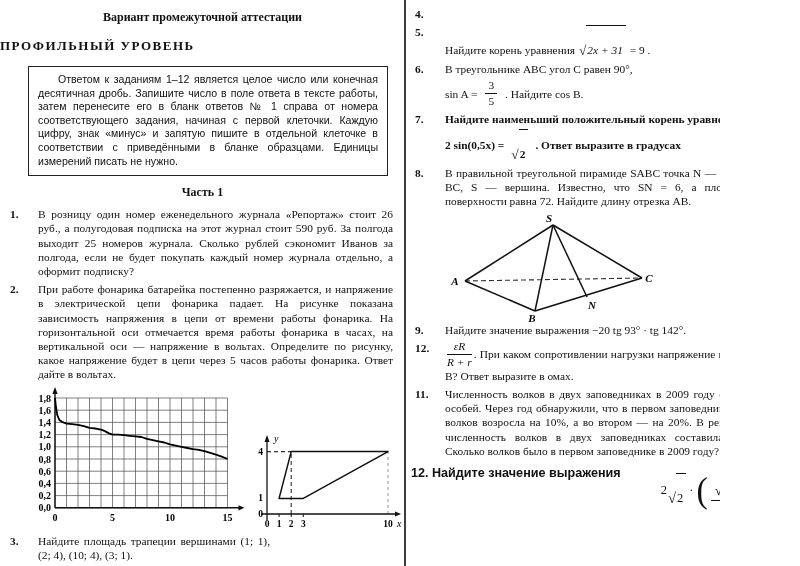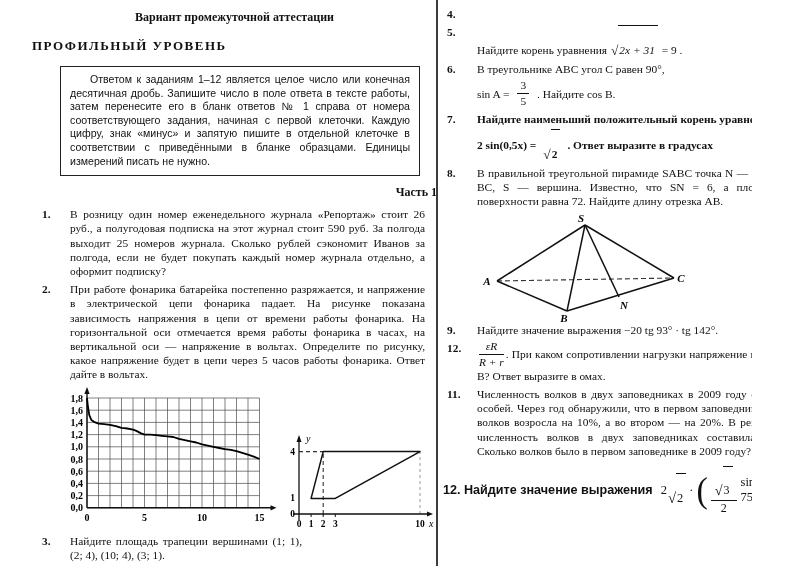--- a/index.html
+++ b/index.html
@@ -1,29 +1,29 @@
 <!DOCTYPE html>
 <html><head>
 <meta charset="utf-8">
 <style>
   html,body{margin:0;padding:0;background:#fff;}
   .page{position:relative;width:720px;height:566px;background:#fff;overflow:hidden;
-        font-family:"Liberation Serif",serif;color:#111;margin-left:32px;}
+        font-family:"Liberation Serif",serif;color:#111;}
   .col-left{position:absolute;left:0;top:0;width:405px;height:566px;}
   .col-right{position:absolute;left:409px;top:0;width:391px;height:566px;}
   .divider{position:absolute;left:404px;top:0;width:2px;height:566px;background:#3c3c3c;}
 
   .doc-title{margin-top:10px;text-align:center;font-weight:bold;font-size:12px;}
   .doc-subtitle{margin-top:13px;text-align:left;font-weight:bold;font-size:13px;letter-spacing:1.5px;}
 
   .instr-box{margin:12px 0 0 28px;width:340px;border:1.6px solid #222;padding:6px 9px 7px 9px;
              font-family:"Liberation Sans",sans-serif;font-size:10.6px;line-height:13.6px;
              text-align:justify;text-indent:20px;}
 
-  .part-title{margin-top:9px;text-align:right;font-weight:bold;font-size:12px;}
+  .part-title{margin-top:9px;text-align:center;font-weight:bold;font-size:12px;}
 
   .problems{margin-top:7px;}
   .problem{display:flex;margin-bottom:4px;font-size:11.4px;line-height:14.2px;}
   .pnum{flex:0 0 28px;margin-left:10px;font-weight:bold;}
   .col-left .ptext{flex:1;margin-right:12px;text-align:justify;}
   .col-right .problem .pnum{flex:0 0 30px;margin-left:6px;}
   .col-right .ptext{flex:1;margin-right:6px;text-align:justify;}
 
   .figzone{position:relative;height:146px;margin-top:2px;}
   .volt-svg{position:absolute;left:28px;top:0;}
@@ -40,21 +40,21 @@
   .mi{font-style:italic;}
   .frac{display:inline-block;vertical-align:middle;text-align:center;line-height:1.05;
         margin:0 2px;}
   .frac .top{display:block;padding:0 3px 1.5px 3px;border-bottom:1.1px solid #111;}
   .frac .bot{display:block;padding-top:1.5px;}
   .sqrt{display:inline-block;white-space:nowrap;margin:0 1px;}
   .sqrt .sign{display:inline-block;font-size:1.18em;vertical-align:-0.08em;}
   .sqrt .rad{display:inline-block;border-top:1.2px solid #111;padding:17px 3px 0 1px;}
   .fline{margin-top:3px;display:flex;align-items:center;gap:6px;}
 
-  .p12row{display:flex;align-items:center;margin:8px 0 0 2px;}
+  .p12row{display:flex;align-items:flex-start;margin:8px 0 0 2px;gap:32px;}
   .p12-label{font-family:"Liberation Sans",sans-serif;font-weight:bold;font-size:12.6px;
              white-space:nowrap;}
   .p12-formula{display:inline-flex;align-items:center;font-size:12.5px;margin-left:8px;}
   .p12-formula .frac{font-size:12px;}
   .bigp{font-size:34px;font-weight:400;line-height:0.9;display:inline-block;
         transform:scaleY(1.05);margin:0 1px;}
   svg text{font-family:"Liberation Serif",serif;}
 </style>
 </head>
 <body>

